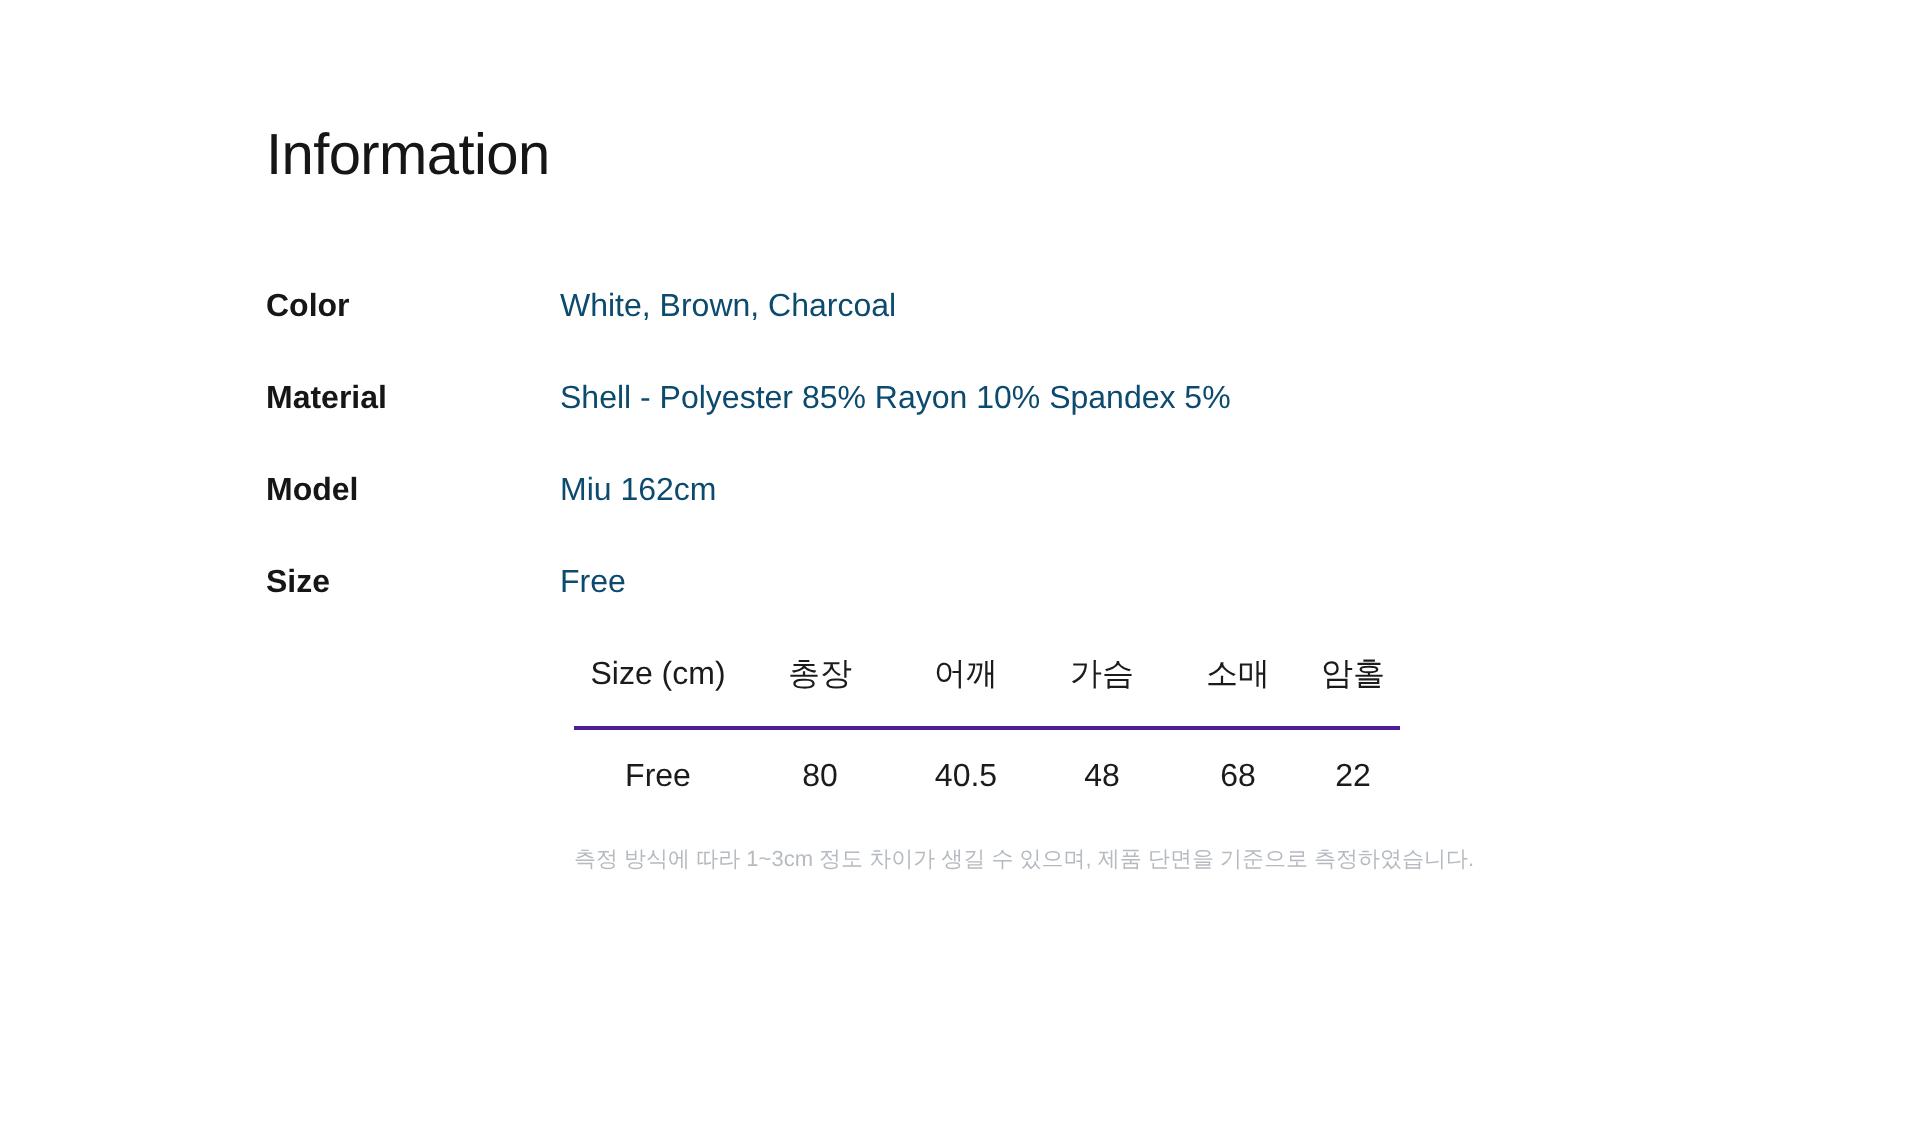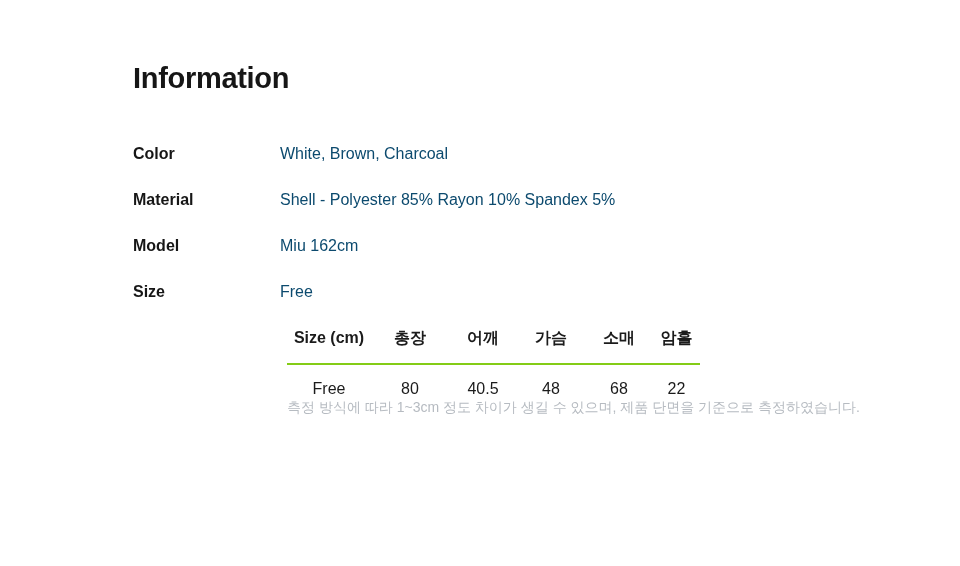--- a/index.html
+++ b/index.html
@@ -11,21 +11,21 @@
     padding: 62px 0 0 133px;
     background: #ffffff;
     font-family: "Liberation Sans", "DejaVu Sans", sans-serif;
     color: #1b1b1b;
     overflow: hidden;
   }
   .page-title {
     margin: 0 0 49px 0;
     font-size: 29px;
     line-height: 32px;
-    font-weight: 700;
+    font-weight: 400;
     letter-spacing: -0.3px;
     color: #161616;
   }
   .info-row {
     display: flex;
     align-items: center;
     margin-bottom: 25px;
     font-size: 16px;
     line-height: 21px;
   }
@@ -52,37 +52,38 @@
     font-size: 16px;
     color: #1b1b1b;
   }
   .size-table col.c1 { width: 84px; }
   .size-table col.c2 { width: 78px; }
   .size-table col.c3 { width: 68px; }
   .size-table col.c4 { width: 68px; }
   .size-table col.c5 { width: 68px; }
   .size-table col.c6 { width: 47px; }
   .size-table th {
-    font-weight: 700;
+    font-weight: 400;
     text-align: center;
     padding: 0 0 14px 0;
     line-height: 22px;
-    border-bottom: 2px solid #84cc16;
+    border-bottom: 2px solid #4c1d95;
     white-space: nowrap;
   }
   .size-table td {
     text-align: center;
     padding: 13px 0 0 0;
     line-height: 22px;
     white-space: nowrap;
   }
   .size-note {
+    margin-top: 23px;
     width: 413px;
     text-align: center;
-    font-size: 14px;
+    font-size: 11px;
     line-height: 14px;
     color: #b6bbc1;
     white-space: nowrap;
   }
 </style>
 </head>
 <body>
 
 <div class="page">
 

